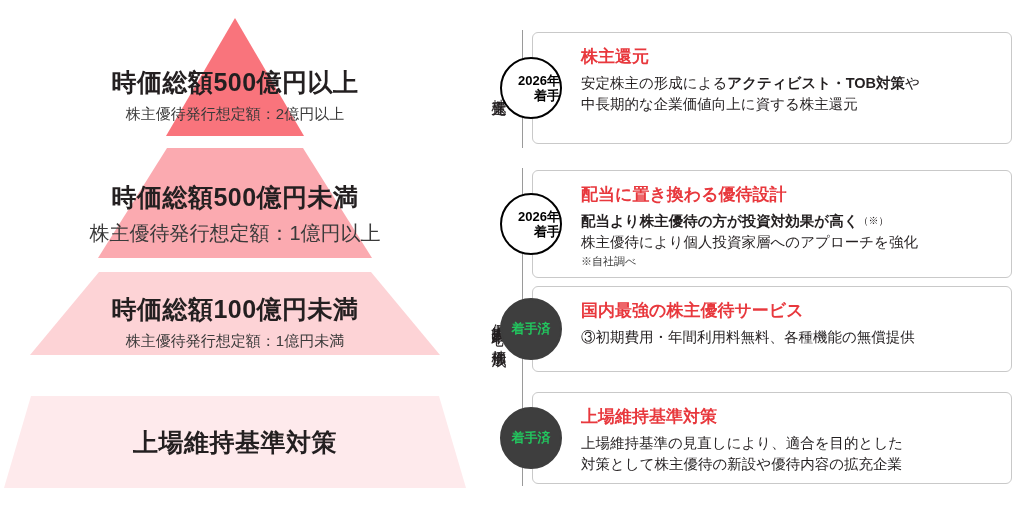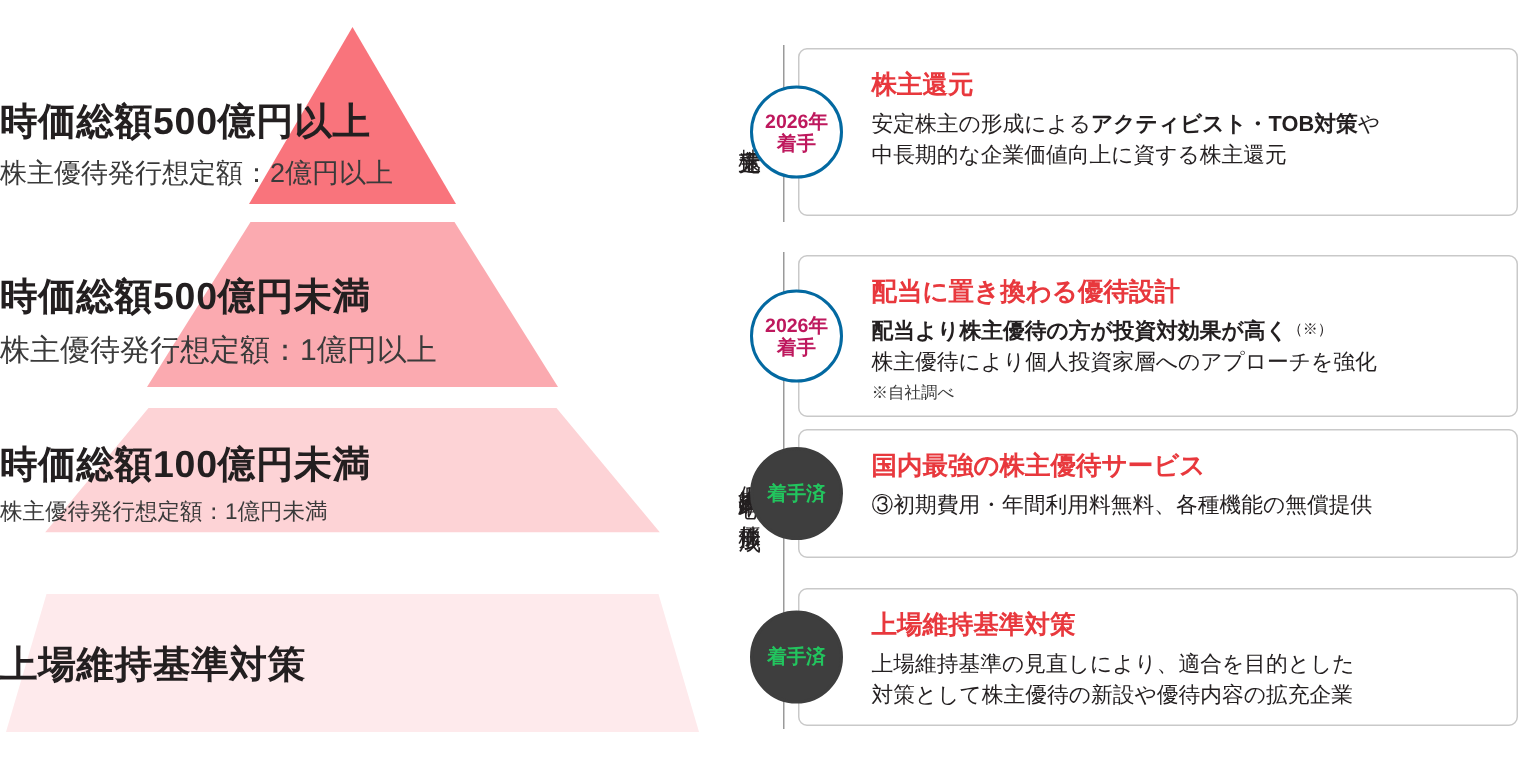--- a/index.html
+++ b/index.html
@@ -42,41 +42,41 @@
   .tier-shape {
     position: absolute;
     left: 0;
     top: 0;
     width: 470px;
     height: 100%;
   }
   .tier-text {
     position: relative;
     z-index: 2;
-    text-align: left;
+    text-align: center;
     width: 100%;
   }
   .tier-title {
     font-weight: bold;
     letter-spacing: 0.5px;
     color: #231f20;
   }
   .tier-sub {
     color: #3a3a3a;
     margin-top: 6px;
   }
 
   
   #tier1 { top: 18px;  height: 118px; }
   #tier2 { top: 148px; height: 110px; }
   #tier3 { top: 272px; height: 83px; }
   #tier4 { top: 396px; height: 92px;  }
 
   #tier1 .tier-title { font-size: 25px; }
-  #tier1 .tier-sub   { font-size: 18px; }
+  #tier1 .tier-sub   { font-size: 15px; }
   #tier2 .tier-title { font-size: 25px; }
   #tier2 .tier-sub   { font-size: 20px; }
   #tier3 .tier-title { font-size: 25px; }
   #tier3 .tier-sub   { font-size: 15px; }
   #tier4 .tier-title { font-size: 25px; }
 
   #tier1 .tier-text { padding-top: 36px; }
   #tier2 .tier-text { padding-top: 22px; }
   #tier3 .tier-text { padding-top: 16px; }
   #tier4 .tier-text { padding-top: 0px; }
@@ -143,22 +143,23 @@
     align-items: center;
     justify-content: center;
     font-size: 13px;
     font-weight: bold;
     line-height: 1.18;
     box-sizing: border-box;
     text-align: center;
   }
   .badge.open {
     background: #ffffff;
-    border: 2px solid #0369a1;
-    color: #be185d;
+    border: 2px solid #000000;
+    color: #000000;
+    align-items: flex-end;
   }
   .badge.filled {
     background: #3e3e3e;
     border: 2px solid #3e3e3e;
     color: #22c55e;
   }
 
   .card-body {
     padding: 12px 14px 10px 48px;
   }

